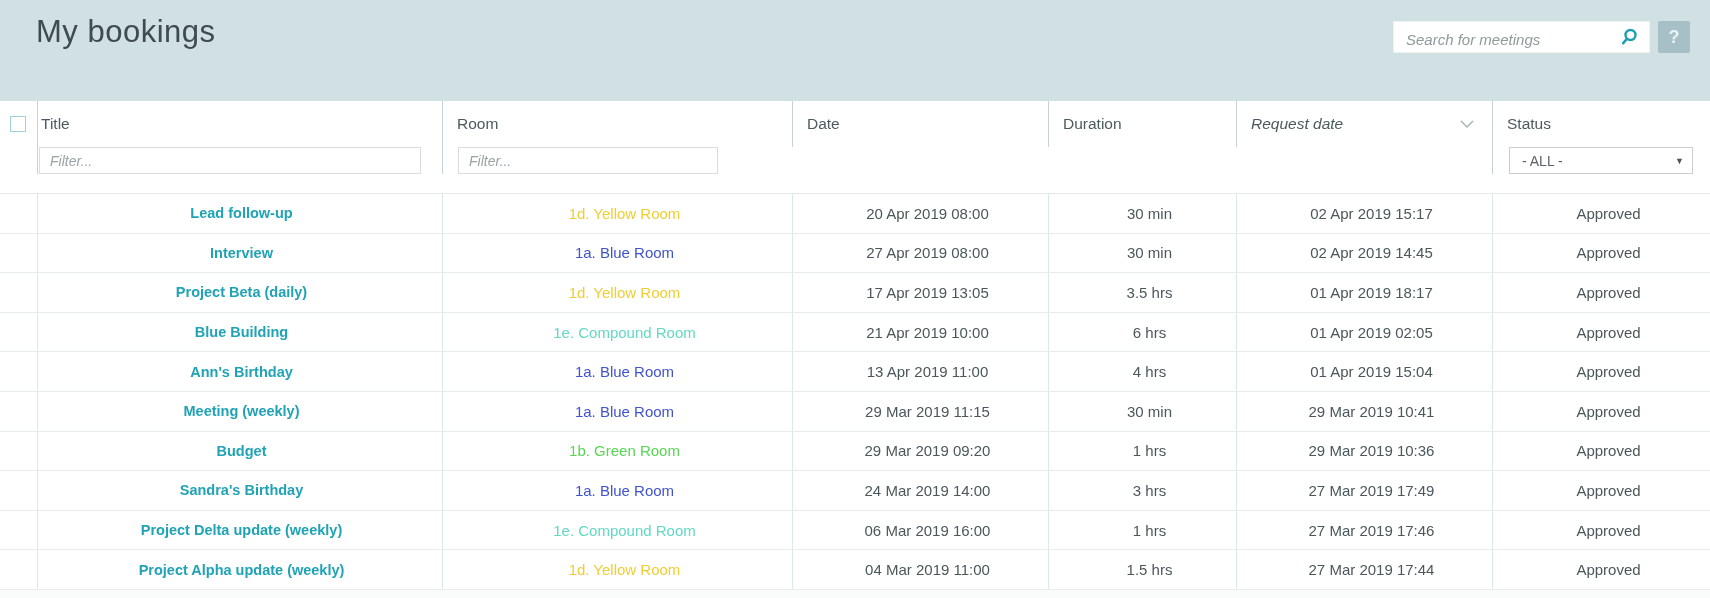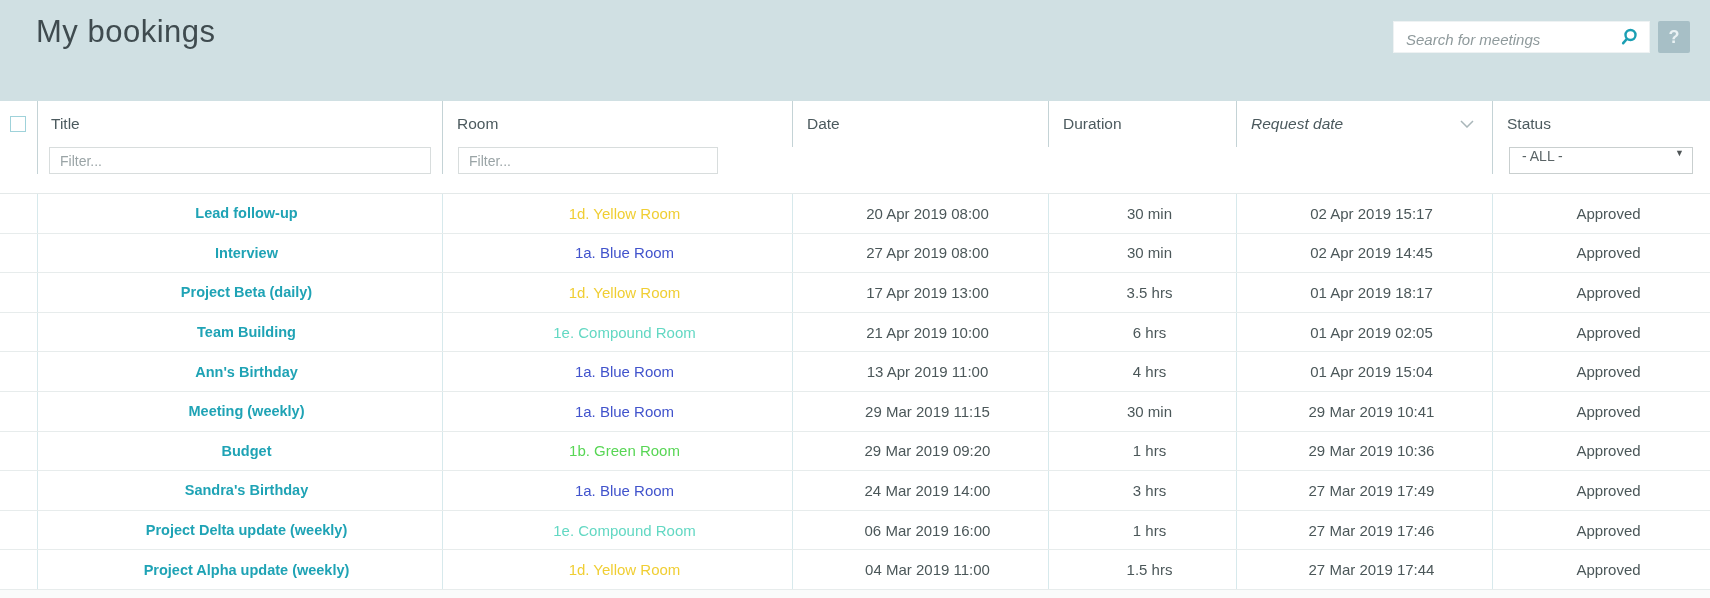--- a/index.html
+++ b/index.html
@@ -39,44 +39,44 @@
   
   .grid-row{
     display:grid;
     grid-template-columns:37px 405px 350px 256px 188px 256px auto;
   }
   .cell{
     display:flex;align-items:center;box-sizing:border-box;
     padding-left:14px;overflow:hidden;white-space:nowrap;
   }
   .cell.c0{padding-left:10px;}
-  .cell.c1{padding-left:13px;}
+  .cell.c1{padding-left:3px;}
 
   .thead{background:#ffffff;border-bottom:1px solid #e4e9e9;}
   .thead .cell:not(.c0){border-left:1px solid #c4d3d6;}
   .thead .labels{height:46px;}
   .thead .labels .cell{font-size:15.5px;color:#4c5a5e;}
   .thead .filters{height:46px;align-items:flex-start;}
   .thead .filters .cell{align-items:flex-start;}
   .col-label{cursor:pointer;}
   .sort-cell{justify-content:space-between;padding-right:18px;font-style:italic;}
   .sort-icon{display:inline-flex;margin-left:8px;}
 
   .filter{
     height:27px;box-sizing:border-box;border:1px solid #d8dddd;background:#fff;
     font-family:"Liberation Sans", sans-serif;font-size:14px;color:#4b5759;
-    padding:0 10px;outline:none;
+    padding:0 10px;outline:none;font-style:italic;
   }
   .filter::placeholder{color:#9aa4a6;}
   .filter.f-title{width:382px;margin-left:-2px;}
   .filter.f-room{width:260px;margin-left:1px;}
 
   .select{
     height:27px;box-sizing:border-box;border:1px solid #c9cfcf;background:#fff;
-    width:184px;margin-left:2px;display:flex;justify-content:space-between;
+    width:184px;margin-left:2px;display:flex;align-items:center;justify-content:space-between;
     padding:0 8px 0 12px;font-size:14px;color:#5a6466;cursor:pointer;
   }
   .select .caret{font-size:9px;color:#4f5557;}
 
   .tbody{background:#ffffff;}
   .data-row{height:38.6px;border-bottom:1px solid #e7ecec;}
   .data-row .cell{font-size:15px;color:#4b5759;}
   .data-row .cell:not(.c0){border-left:1px solid #d7e9ec;justify-content:center;}
   .title-link{
     color:#1fa3b5;font-weight:bold;font-size:14.5px;cursor:pointer;
@@ -189,30 +189,30 @@
     </div>
 
     <div class="grid-row data-row">
       <div class="cell c0"></div>
       <div class="cell c1">
         <span class="title-link">Project Beta (daily)</span>
       </div>
       <div class="cell c2">
         <span class="room-link" style="color: rgb(240, 206, 51);">1d. Yellow Room</span>
       </div>
-      <div class="cell c3">17 Apr 2019 13:00</div>
+      <div class="cell c3">17 Apr 2019 13:05</div>
       <div class="cell c4">3.5 hrs</div>
       <div class="cell c5">01 Apr 2019 18:17</div>
       <div class="cell c6">Approved</div>
     </div>
 
     <div class="grid-row data-row">
       <div class="cell c0"></div>
       <div class="cell c1">
-        <span class="title-link">Team Building</span>
+        <span class="title-link">Blue Building</span>
       </div>
       <div class="cell c2">
         <span class="room-link" style="color: rgb(99, 216, 195);">1e. Compound Room</span>
       </div>
       <div class="cell c3">21 Apr 2019 10:00</div>
       <div class="cell c4">6 hrs</div>
       <div class="cell c5">01 Apr 2019 02:05</div>
       <div class="cell c6">Approved</div>
     </div>
 

